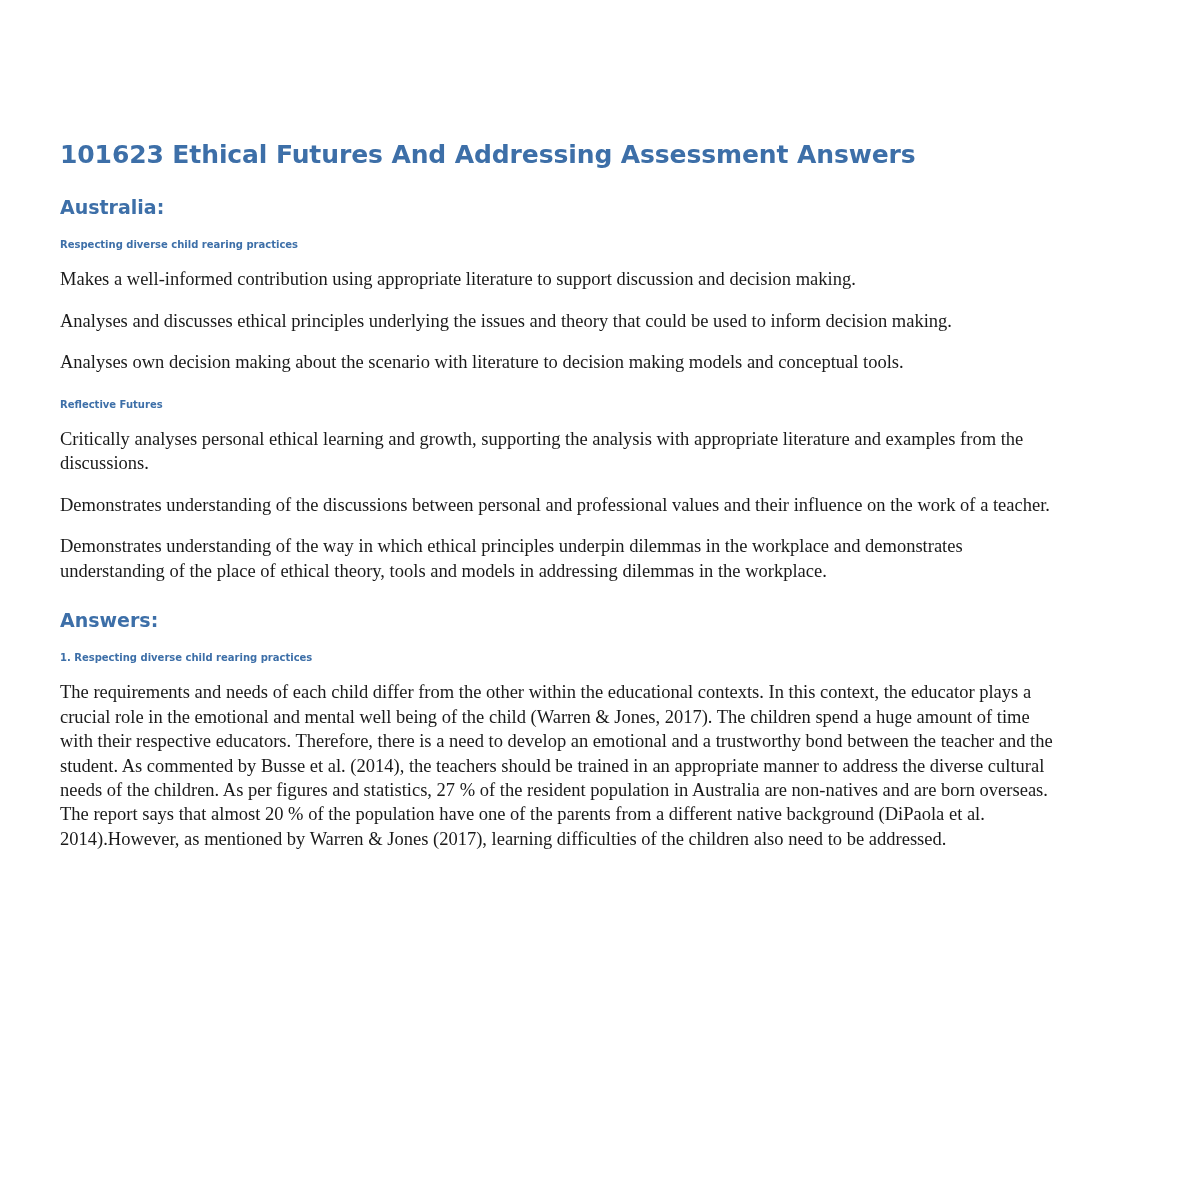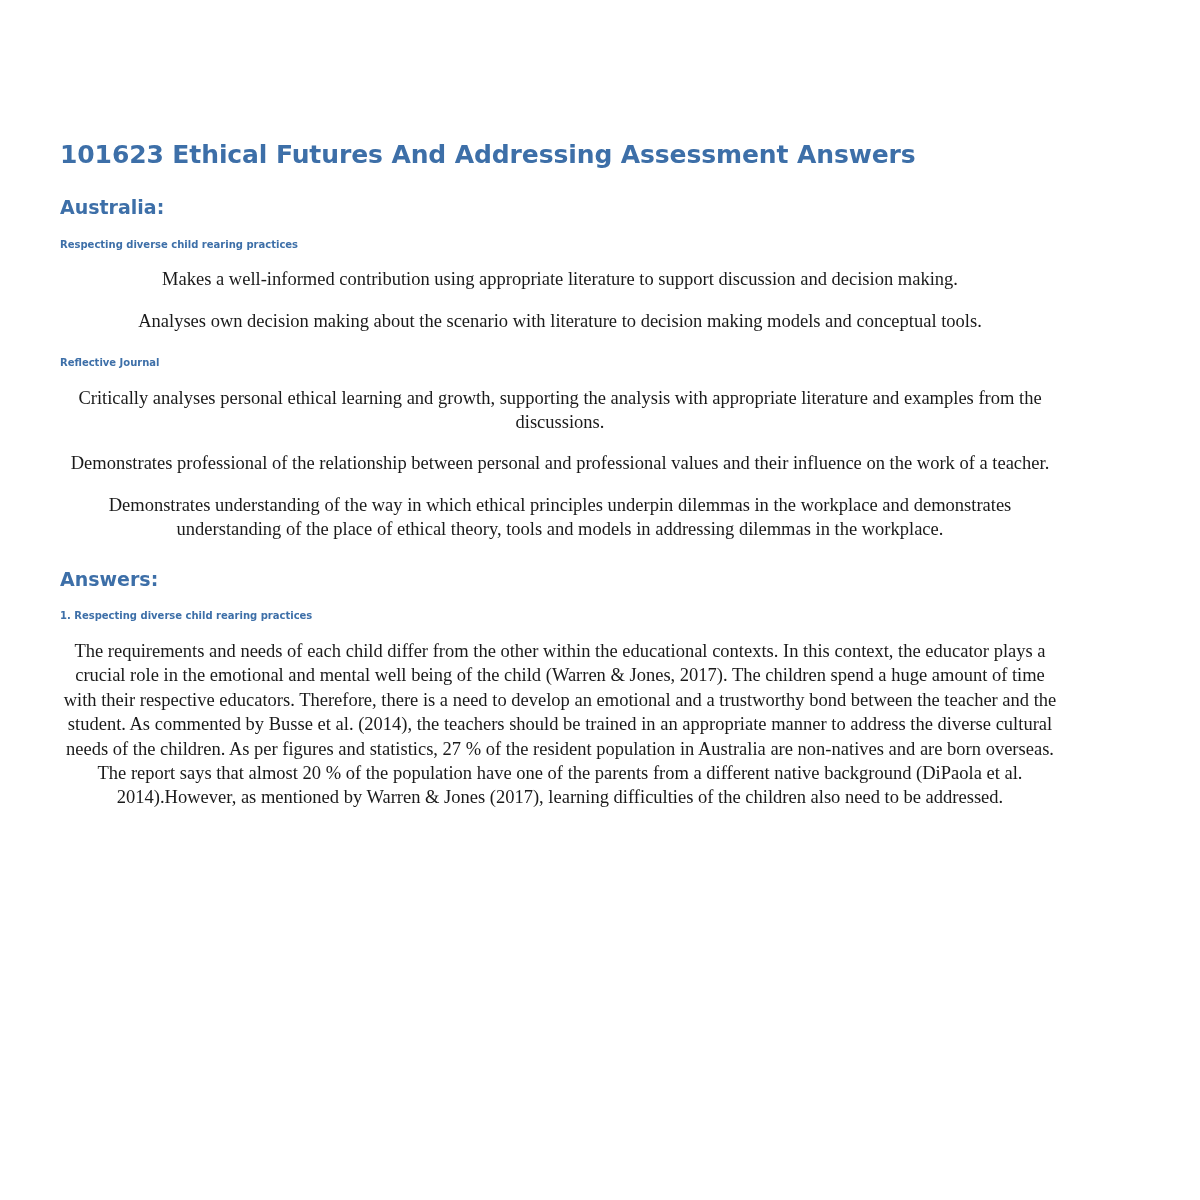--- a/index.html
+++ b/index.html
@@ -44,21 +44,21 @@
     font-weight: bold;
     margin: 0 0 16px 0;
     line-height: 1.25;
   }
   .para {
     font-family: "Liberation Serif", serif;
     font-size: 18.5px;
     line-height: 1.32;
     margin: 0 0 17px 0;
     color: #1a1a1a;
-    text-align: center;
+    text-align: left;
   }
   .block {
     margin: 0;
   }
   .gap-before-answers {
     margin-top: 26px;
   }
   .gap-before-reflective {
     margin-top: 24px;
   }
@@ -68,27 +68,28 @@
 
 <div class="page">
 
   <h1 class="doc-title">101623 Ethical Futures And Addressing Assessment Answers</h1>
 
   <h2 class="section-heading">Australia:</h2>
 
   <div class="block">
     <h3 class="sub-heading">Respecting diverse child rearing practices</h3>
     <p class="para">Makes a well-informed contribution using appropriate literature to support discussion and decision making.</p>
+    <p class="para">Analyses and discusses ethical principles underlying the issues and theory that could be used to inform decision making.</p>
     <p class="para">Analyses own decision making about the scenario with literature to decision making models and conceptual tools.</p>
   </div>
 
   <div class="block gap-before-reflective">
-    <h3 class="sub-heading">Reflective Journal</h3>
+    <h3 class="sub-heading">Reflective Futures</h3>
     <p class="para">Critically analyses personal ethical learning and growth, supporting the analysis with appropriate literature and examples from the discussions.</p>
-    <p class="para">Demonstrates professional of the relationship between personal and professional values and their influence on the work of a teacher.</p>
+    <p class="para">Demonstrates understanding of the discussions between personal and professional values and their influence on the work of a teacher.</p>
     <p class="para">Demonstrates understanding of the way in which ethical principles underpin dilemmas in the workplace and demonstrates understanding of the place of ethical theory, tools and models in addressing dilemmas in the workplace.</p>
   </div>
 
   <h2 class="section-heading gap-before-answers">Answers:</h2>
 
   <div class="block">
     <h3 class="sub-heading">1. Respecting diverse child rearing practices</h3>
     <p class="para">The requirements and needs of each child differ from the other within the educational contexts. In this context, the educator plays a crucial role in the emotional and mental well being of the child (Warren &amp; Jones, 2017).  The children spend a huge amount of time with their respective educators. Therefore, there is a need to develop an emotional and a trustworthy bond between the teacher and the student.  As commented by Busse et al. (2014), the teachers should be trained in an appropriate manner to address the diverse cultural needs of the children. As per figures and statistics, 27 % of the resident population in Australia are non-natives and are born overseas. The report says that almost 20 % of the population have one of the parents from a different native background (DiPaola et al. 2014).However, as mentioned by Warren &amp; Jones (2017), learning difficulties of the children also need to be addressed.</p>
   </div>
 

